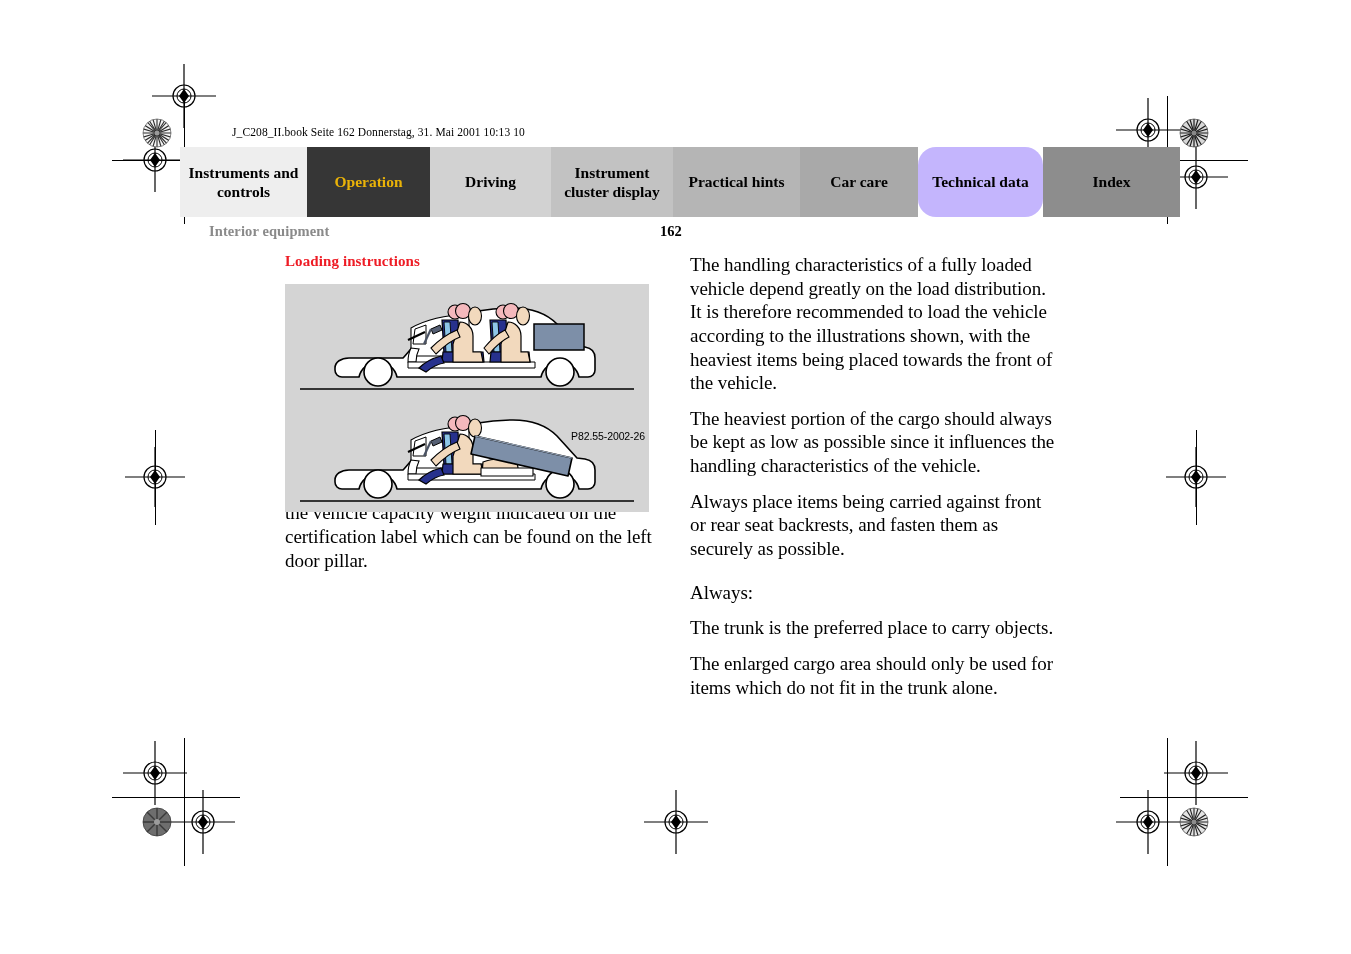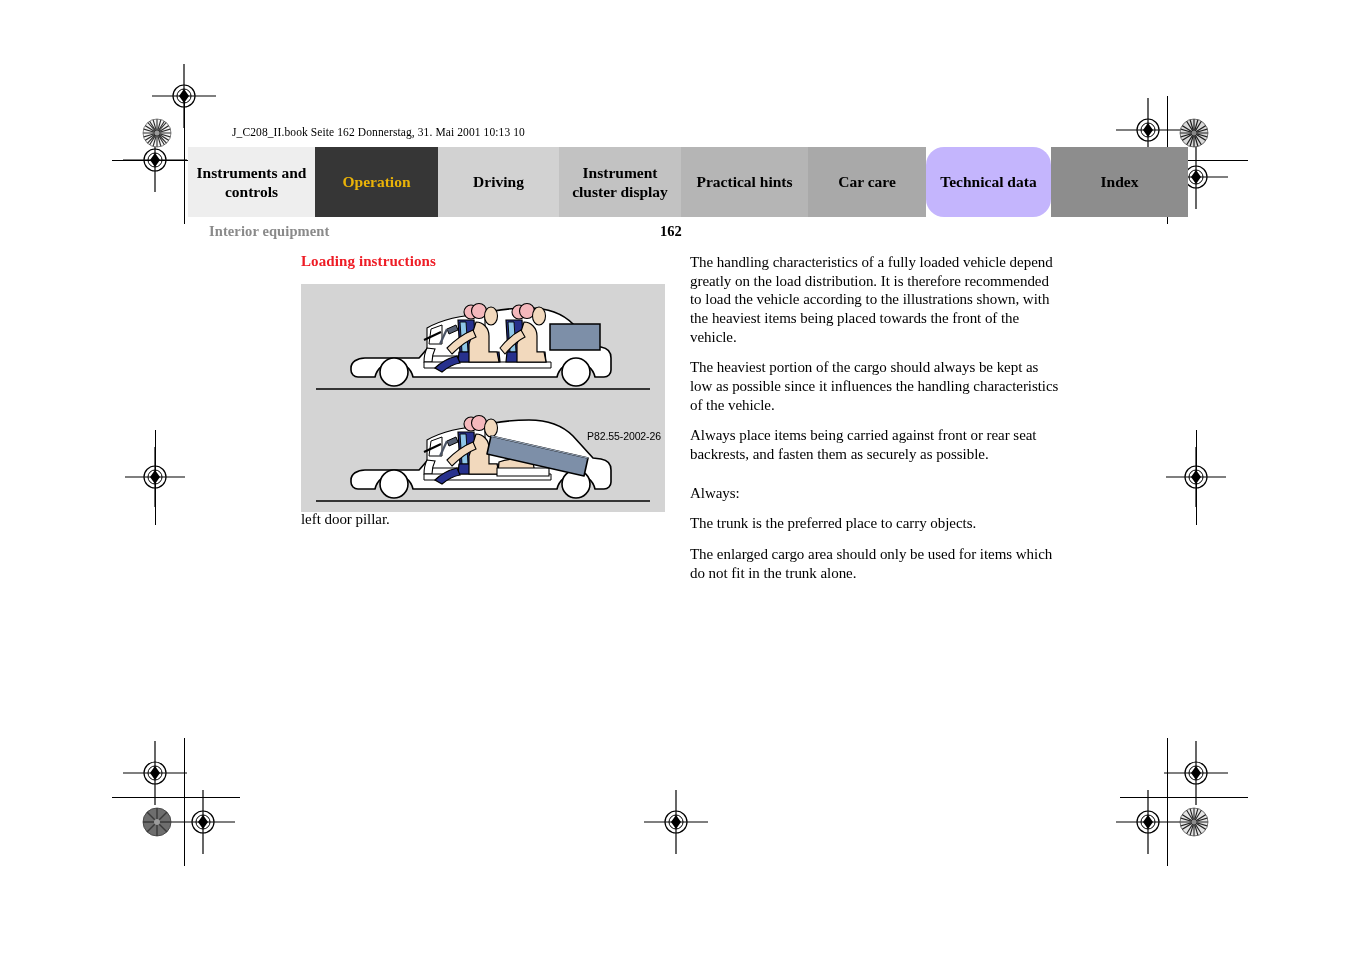--- a/index.html
+++ b/index.html
@@ -39,21 +39,21 @@
     font-size: 11.5px;
     font-family: "Liberation Serif", "DejaVu Serif", serif;
     letter-spacing: 0.1px;
     white-space: nowrap;
     color: #000;
   }
 
   
   .tabbar {
     position: absolute;
-    left: 188px;
+    left: 180px;
     top: 147px;
     width: 1000px;
     height: 70px;
     display: flex;
   }
   .tab {
     display: flex;
     align-items: center;
     justify-content: center;
     text-align: center;
@@ -81,42 +81,42 @@
     left: 660px;
     top: 223px;
     font-size: 14.5px;
     font-weight: bold;
     color: #000;
   }
 
   
   .col-left {
     position: absolute;
-    left: 301px;
+    left: 285px;
     top: 253px;
     width: 368px;
   }
   .col-right {
     position: absolute;
     left: 690px;
     top: 253px;
     width: 370px;
   }
 
   .section-title {
     color: #ee1c25;
     font-weight: bold;
     font-size: 15px;
     margin: 0 0 14px 0;
     letter-spacing: 0.1px;
   }
 
   p.body {
     margin: 0 0 12px 0;
-    font-size: 15px;
+    font-size: 19px;
     line-height: 1.245;
     letter-spacing: -0.05px;
   }
   p.body:last-child { margin-bottom: 0; }
   p.body.gap-before { margin-top: 20px; }
 
   
   .figure {
     position: relative;
     width: 364px;

